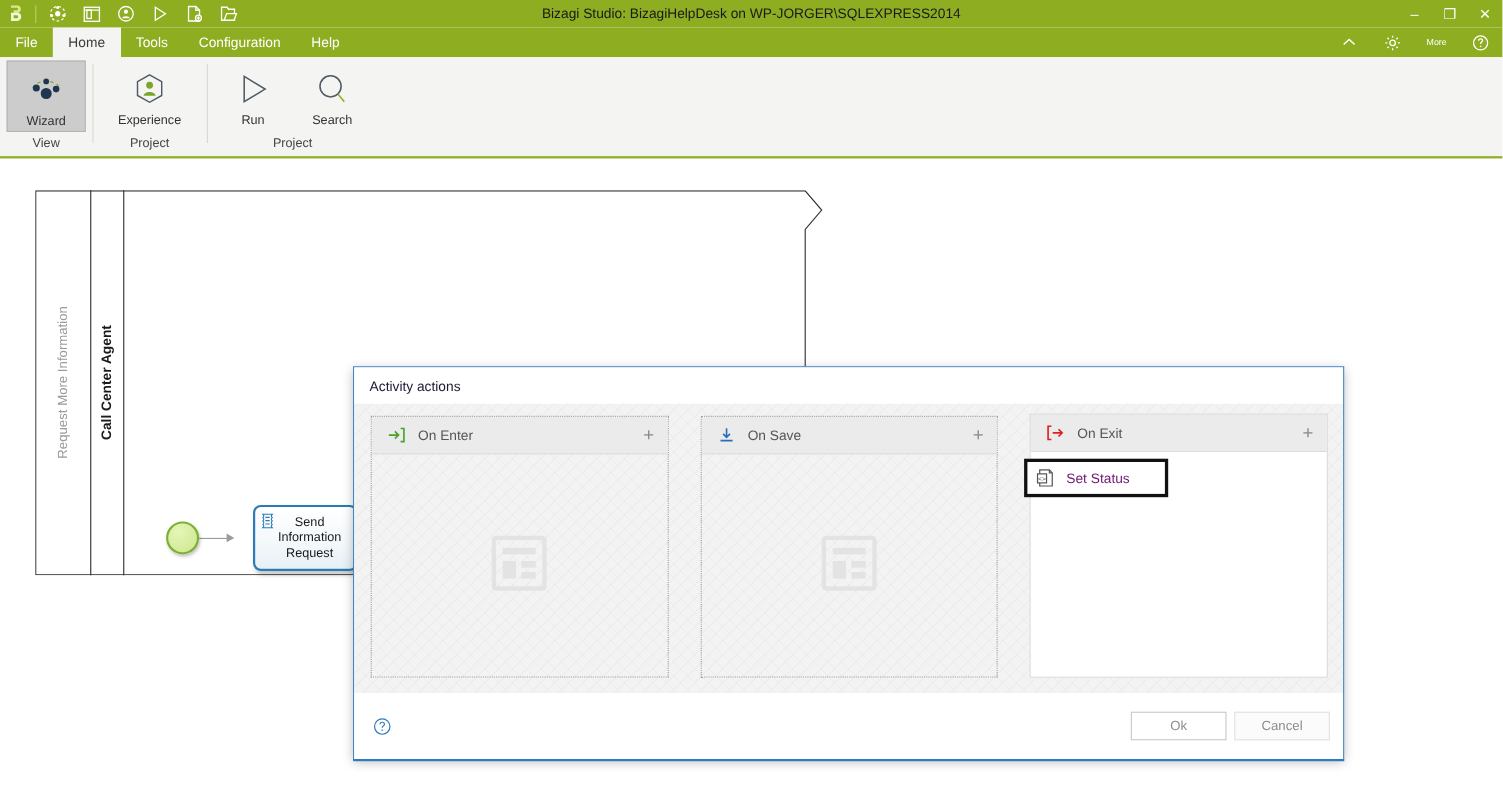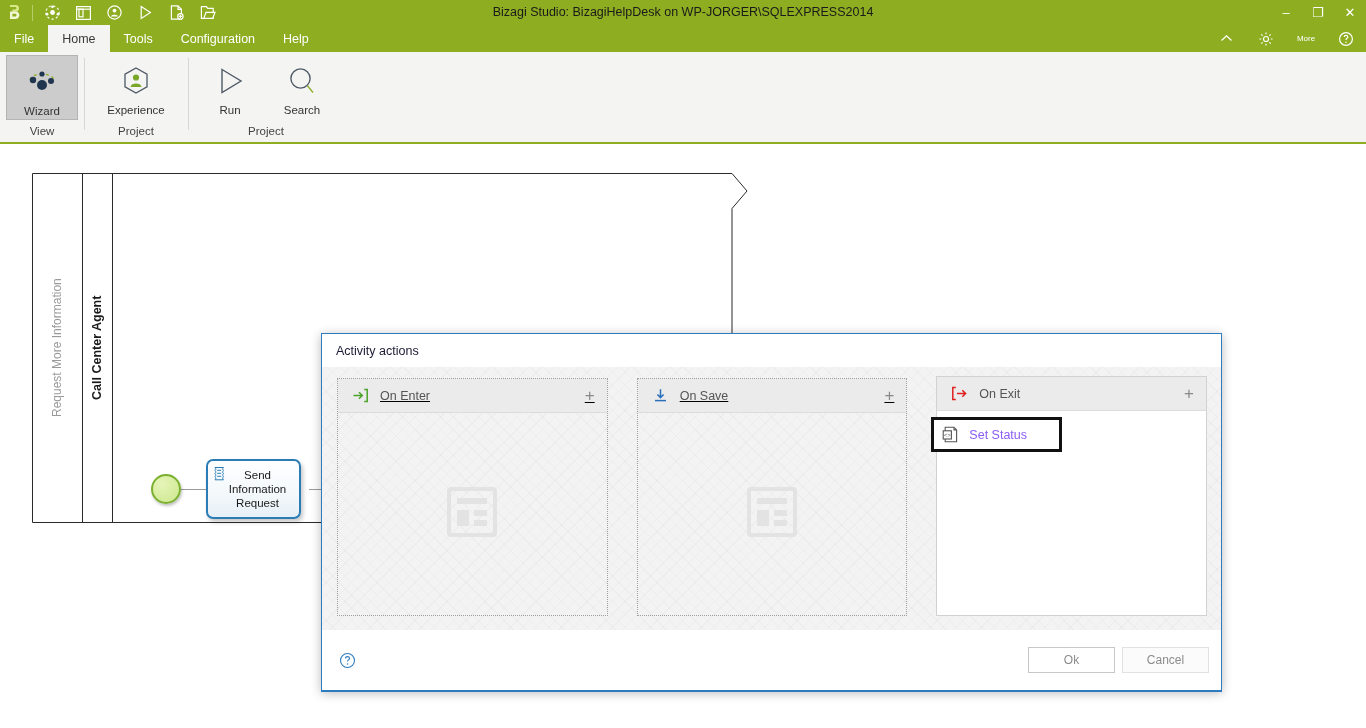--- a/index.html
+++ b/index.html
@@ -149,21 +149,21 @@
   .v-div { position: absolute; background: #2b2b2b; width: 1px; }
 
   .start-event {
     position: absolute; left: 151px; top: 328px;
     width: 30px; height: 30px; border-radius: 50%;
     background: radial-gradient(circle at 35% 30%, #e6f5b8, #cbe78e);
     border: 2px solid #7bb030;
     box-shadow: 1px 2px 3px rgba(0,0,0,0.25);
   }
   .task-box {
-    position: absolute; left: 206px; top: 313px;
+    position: absolute; left: 230px; top: 313px;
     width: 95px; height: 60px;
     border: 2px solid #2b7cb5;
     border-radius: 7px;
     background: linear-gradient(to bottom, #ffffff 0%, #f3f8fb 60%, #e7f0f7 100%);
     box-shadow: 2px 3px 4px rgba(0,0,0,0.22);
     display: flex; align-items: center; justify-content: center;
   }
   .task-label {
     font-size: 11.5px; color: #1a1a1a; text-align: center; line-height: 14px;
     padding-left: 8px;
@@ -241,21 +241,21 @@
     background-image:
       repeating-linear-gradient(45deg, rgba(0,0,0,0.022) 0 1px, transparent 1px 9px),
       repeating-linear-gradient(-45deg, rgba(0,0,0,0.022) 0 1px, transparent 1px 9px);
     padding: 11px 14px 14px 15px;
     display: flex; gap: 29px;
   }
   .col {
     width: 272px;
     display: flex; flex-direction: column;
   }
-  .col.dashed { border: 1px dotted #9f9f9f; text-decoration: underline; }
+  .col.dashed { border: 1px dotted #9f9f9f; }
   .col.solid  { border: 1px solid #d2d2d2; background: #ffffff; }
   .col-head {
     height: 34px;
     background: #ebebeb;
     display: flex; align-items: center;
     padding: 0 12px 0 14px;
     border-bottom: 1px solid #dcdcdc;
   }
   .col.solid .col-head { background: #ebebeb; border-bottom: 1px solid #dcdcdc; }
   .col-head-icon { width: 20px; display: flex; align-items: center; }
@@ -274,21 +274,21 @@
   .col.solid .col-body { background: #ffffff; align-items: flex-start; justify-content: flex-start; }
   .placeholder-icon { opacity: 1; }
   .action-item {
     margin: 6px 0 0 -6px;
     width: 131px; height: 35px;
     background: #ffffff;
     border: 3px solid #111111;
     display: flex; align-items: center;
     padding: 0 8px;
   }
-  .action-item .ai-label { font-size: 12.5px; color: #8b5cf6; margin-left: 9px; }
+  .action-item .ai-label { font-size: 12.5px; color: #701a75; margin-left: 9px; }
 
   .dlg-footer {
     height: 60px; background: #ffffff;
     display: flex; align-items: center;
     padding: 0 12px 0 17px;
     border-top: 0;
   }
   .help-btn { width: 20px; height: 20px; display: flex; align-items: center; }
   .dlg-btns { margin-left: auto; display: flex; gap: 7px; }
   .dlg-btn {

